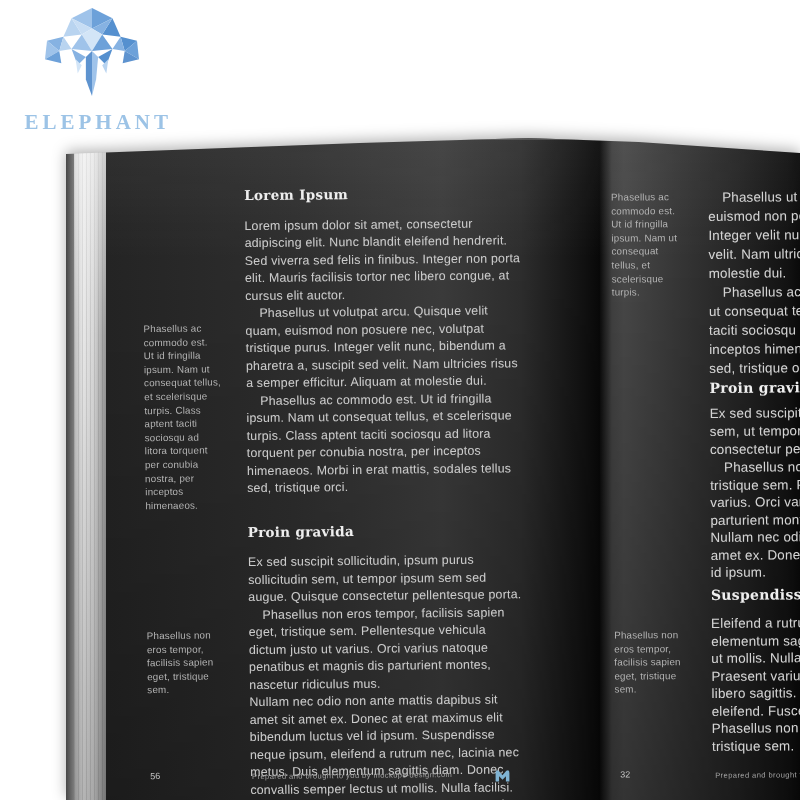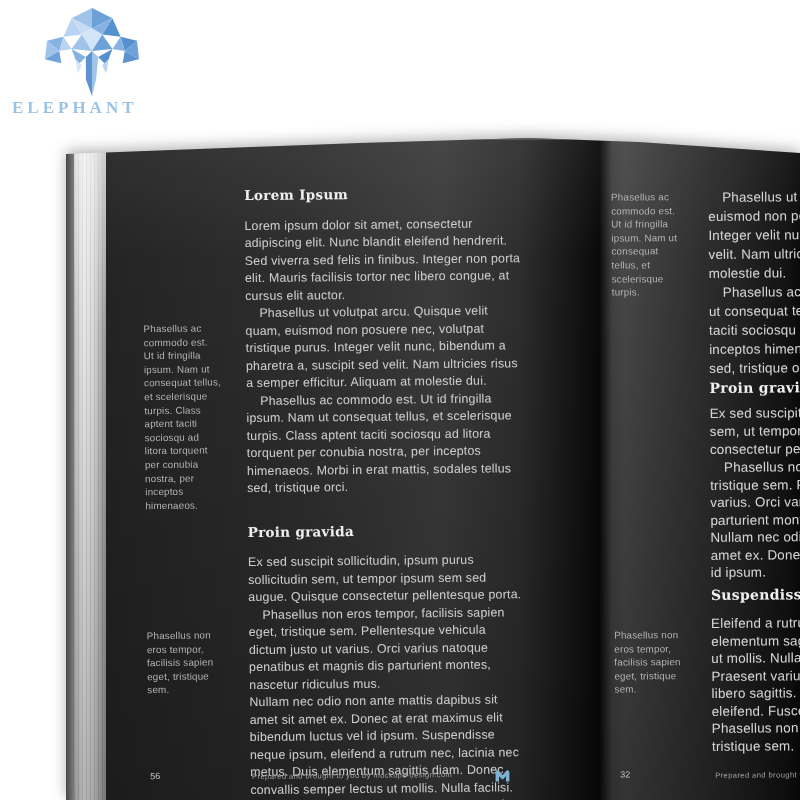--- a/index.html
+++ b/index.html
@@ -2,23 +2,23 @@
 <html><head>
 <meta charset="utf-8">
 <style>
   * { margin:0; padding:0; box-sizing:border-box; }
   html,body { width:800px; height:800px; overflow:hidden; background:#ffffff;
               font-family:"Liberation Sans", sans-serif; }
 
   
   .brand { position:absolute; left:12px; top:6px; width:160px; }
   .brand-icon { display:block; margin:0 auto; }
-  .brand-name { text-align:left; font-family:"Liberation Serif", serif;
-                font-weight:600; font-size:17px; letter-spacing:4px;
-                color:#9cc3e6; margin-top:0; }
+  .brand-name { text-align:right; font-family:"Liberation Serif", serif;
+                font-weight:600; font-size:21px; letter-spacing:4px;
+                color:#9cc3e6; margin-top:12px; }
 
   
   .book-shadow { position:absolute; left:0; top:0; width:800px; height:800px;
                  filter:drop-shadow(0 -3px 7px rgba(0,0,0,0.30)); }
   .book { position:absolute; left:66px; top:138px; width:734px; height:662px;
           clip-path:polygon(0 16px, 40% 5px, 63% 0, 78% 4px, 100% 15px, 100% 662px, 0 662px); }
 
   .cover-edge { position:absolute; left:0; top:0; bottom:0; width:8px;
                 background:linear-gradient(to right,#474747,#7c7c7c); }
   .page-stack { position:absolute; left:8px; top:0; bottom:0; width:32px;

